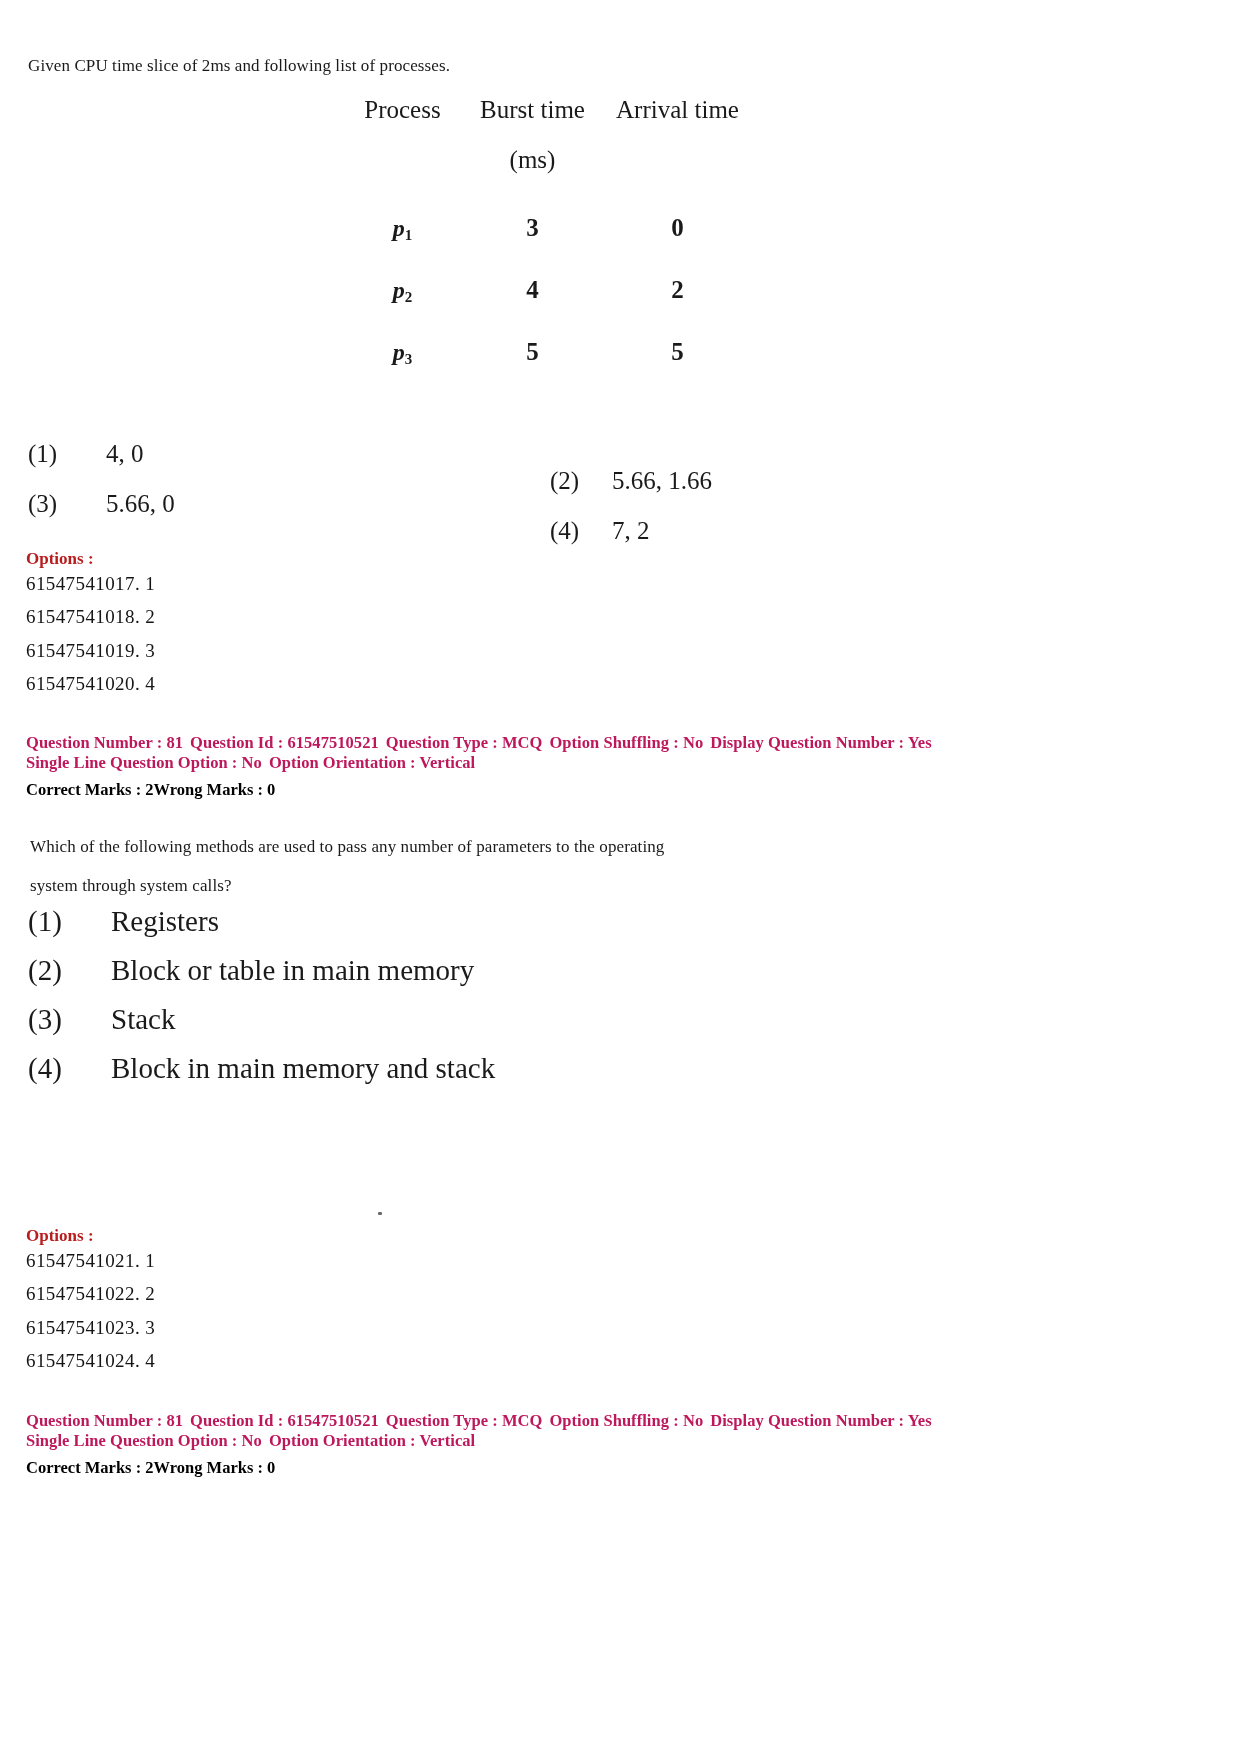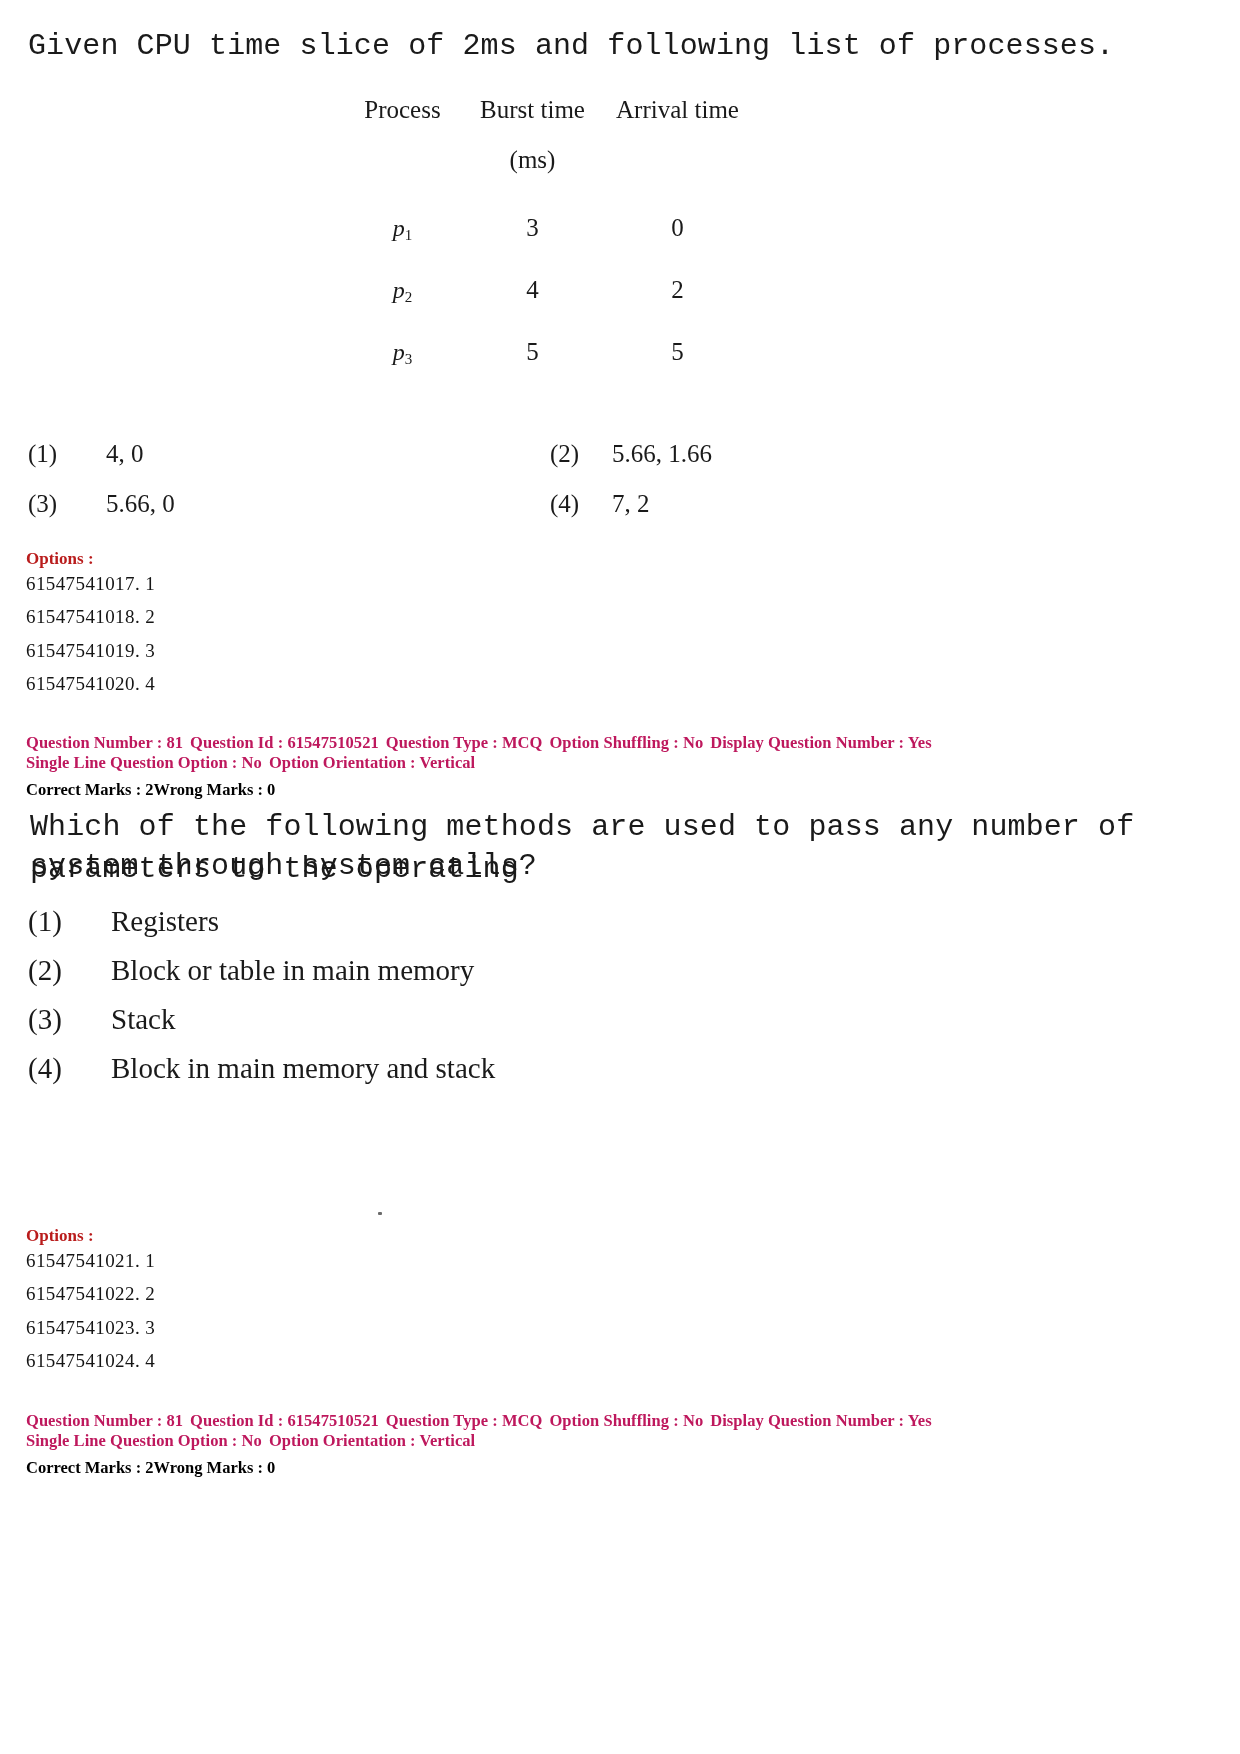--- a/index.html
+++ b/index.html
@@ -17,25 +17,26 @@
   }
   .page {
     position: absolute;
     inset: 0;
     padding: 0;
   }
 
   
   .qtext {
     position: absolute;
-    font-family: Liberation Mono, monospace;
-    font-size: 30px;
+    font-family: Liberation Serif, serif;
+    font-size: 17px;
     line-height: 42px;
     color: #1a1a1a;
     letter-spacing: 0.1px;
+    margin-top: 20px;
   }
 
   
   .proc-table {
     position: absolute;
     left: 340px;
     top: 96px;
     border-collapse: collapse;
     font-family: "Liberation Serif", "DejaVu Serif", serif;
     font-size: 25px;
@@ -46,21 +47,21 @@
     padding: 0;
     text-align: center;
     font-weight: normal;
     vertical-align: top;
   }
   .proc-table th.col-process { width: 125px; }
   .proc-table th.col-burst   { width: 135px; }
   .proc-table th.col-arrival { width: 155px; }
   .proc-table .hdr-row th { height: 50px; }
   .proc-table .unit-row td { height: 68px; }
-  .proc-table .data-row td { height: 62px; }
+  .proc-table .data-row td { height: 62px; font-weight: bold; }
   .pname {
     font-style: italic;
     font-family: "Liberation Serif", "DejaVu Serif", serif;
     font-size: 24px;
   }
   .pname sub {
     font-size: 15px;
     font-style: normal;
     vertical-align: baseline;
     position: relative;
@@ -77,21 +78,21 @@
     font-size: 25px;
     color: #1a1a1a;
   }
   .choice {
     position: absolute;
     white-space: nowrap;
   }
   .choice .num { display: inline-block; width: 78px; }
   .choice .txt { display: inline-block; }
   .choice.left  { left: 0px; }
-  .choice.right { left: 522px; }
+  .choice.right { left: 522px; margin-top: 27px; }
   .choice.right .num { width: 62px; }
 
   
   .vchoice {
     position: absolute;
     left: 28px;
     font-family: "Liberation Serif", "DejaVu Serif", serif;
     font-size: 29px;
     color: #1a1a1a;
     white-space: nowrap;

